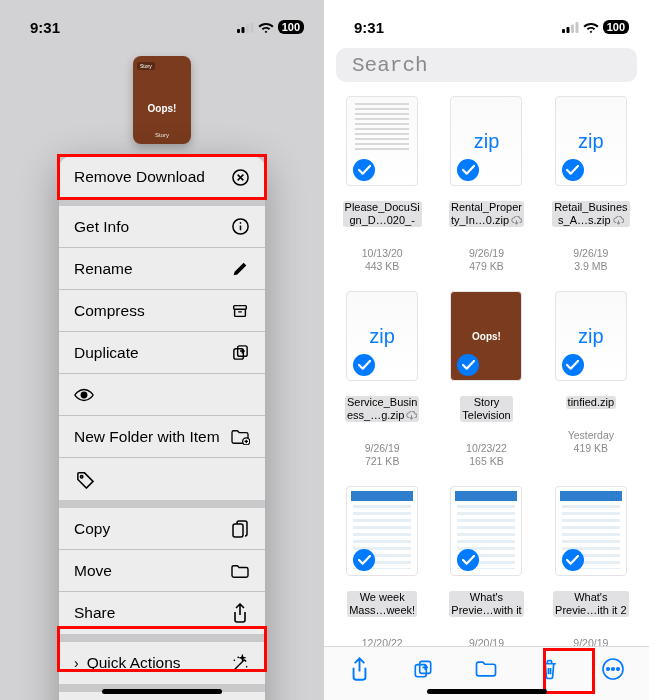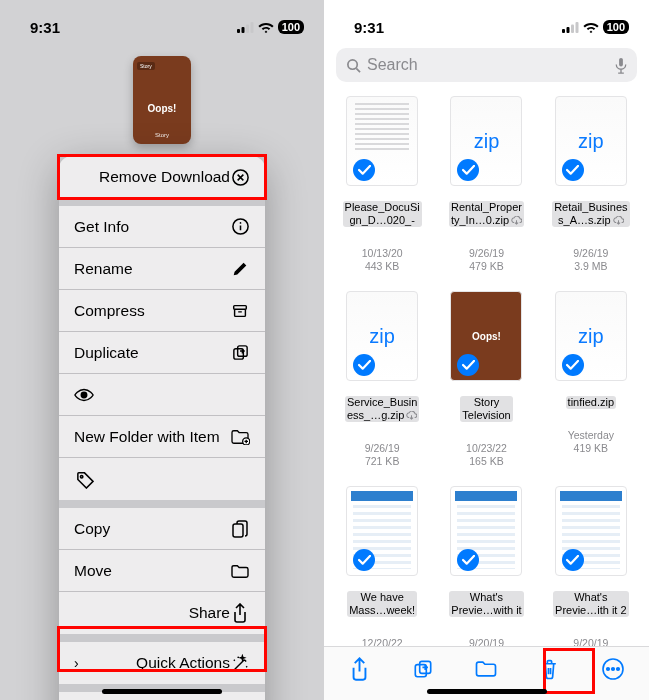--- a/index.html
+++ b/index.html
@@ -17,41 +17,41 @@
 .blur-bg { position:absolute; inset:0; background:#d2d2d4; }
 .preview-thumb { position:absolute; top:56px; left:50%; transform:translateX(-50%); width:58px; height:88px; border-radius:8px; background:#7a3b1e; box-shadow:0 4px 10px rgba(0,0,0,.25); overflow:hidden; display:flex; flex-direction:column; align-items:center; justify-content:space-between; padding:6px 4px; }
 .preview-thumb .oops{ color:#fff; font-weight:700; font-size:10px; margin-top:14px;}
 .preview-thumb .logo{ color:#fff; font-size:6px; opacity:.9;}
 .preview-thumb .top-logo{ color:#fff; font-size:5px; background:#5a2a14; padding:1px 3px; border-radius:2px; align-self:flex-start;}
 
 .menu { position:absolute; top:156px; left:59px; width:206px; border-radius:13px; overflow:hidden; box-shadow:0 10px 40px rgba(0,0,0,.3); }
 .menu-group { background:#eeedee; }
 .menu-sep { height:8px; background:rgba(200,200,203,.9); }
 .menu-item { height:42px; display:flex; align-items:center; justify-content:space-between; padding:0 15px; font-size:15.5px; color:#000; border-bottom:0.5px solid rgba(60,60,67,.25); cursor:pointer; }
-.menu-group .menu-item:last-child { border-bottom:none;text-align:right; }
+.menu-group .menu-item:last-child { border-bottom:none; }
 .menu-item.red { color:#ff3b30; }
 .menu-item .mi-icon { width:20px; height:20px; display:flex; align-items:center; justify-content:center; }
 .menu-item .mi-label { flex:1; }
 .menu-item .chev { margin-right:8px; font-size:14px; color:#000;}
 .hl-red { position:absolute; border:3px solid #ff0400; pointer-events:none; }
 .hl1 { top:154px; left:57px; width:210px; height:46px; }
 .hl2 { top:626px; left:57px; width:210px; height:46px; }
 .home-ind { position:absolute; bottom:6px; left:50%; transform:translateX(-50%); width:120px; height:5px; background:#000; border-radius:3px; }
 
 
 .phone-right { width:325px; height:700px; background:#fff; position:relative; overflow:hidden; }
 .nav-row { display:flex; align-items:center; justify-content:space-between; padding:6px 14px 4px 14px; }
 .nav-link { color:#007aff; font-size:16px; }
 .nav-link.done { font-weight:600; }
 .nav-title { font-weight:600; font-size:16px; }
 .mode-grid-icon { display:flex; gap:2px; flex-wrap:wrap; width:18px; height:18px; }
 .mode-grid-icon span{ width:7px; height:7px; border:1.5px solid #007aff; border-radius:1.5px;}
 .nav-right{display:flex; align-items:center; gap:14px;}
 .search-field { margin:4px 12px 8px 12px; height:34px; background:#eeeef0; border-radius:10px; display:flex; align-items:center; padding:0 10px; color:#8a8a8e; gap:6px; }
-.search-field input{ border:none; background:transparent; flex:1; font-size:16px; outline:none; color:#a16207;}
+.search-field input{ border:none; background:transparent; flex:1; font-size:21px; outline:none; color:#a16207;font-family:Liberation Mono, monospace;}
 .search-field input::placeholder{color:#8a8a8e;}
 
 .files-grid { padding:6px 10px 0 10px; display:grid; grid-template-columns:repeat(3,1fr); column-gap:8px; row-gap:18px; }
 .file-cell { display:flex; flex-direction:column; align-items:center; }
 .thumb { width:72px; height:90px; border-radius:4px; background:linear-gradient(#fafafa,#fff); border:1px solid #e4e4e6; position:relative; overflow:hidden; display:flex; align-items:center; justify-content:center; }
 .thumb.doc::before{content:""; position:absolute; top:6px; left:8px; right:8px; height:50px; background:repeating-linear-gradient(#d9d9db 0 2px, transparent 2px 5px);}
 .thumb.zip { color:#0a7aff; font-weight:400; font-size:20px; }
 .thumb.img { background:#fff; }
 .thumb.img .bar{position:absolute; top:4px; left:4px; right:4px; height:10px; background:#2d7fce;}
 .thumb.img .body{position:absolute; top:18px; left:6px; right:6px; bottom:6px; background:repeating-linear-gradient(#e6eef6 0 3px, transparent 3px 7px);}
@@ -368,21 +368,21 @@
           <div class="thumb img">
             <div class="bar"></div>
             <div class="body"></div>
             <span class="check">
               <svg width="13" height="10" viewBox="0 0 14 11" fill="none" stroke="#fff" stroke-width="2.4" stroke-linecap="round" stroke-linejoin="round">
                 <path d="M1 5.5l4 4L13 1"></path>
               </svg>
             </span>
           </div>
           <div class="file-name">
-            <div>We have</div>
+            <div>We week</div>
             <div class="row2">Mass…week!</div>
           </div>
           <div class="file-meta">
             <div>12/20/22</div>
             <div>703 KB</div>
           </div>
         </div>
         <div class="file-cell">
           <div class="thumb img">
             <div class="bar"></div>

